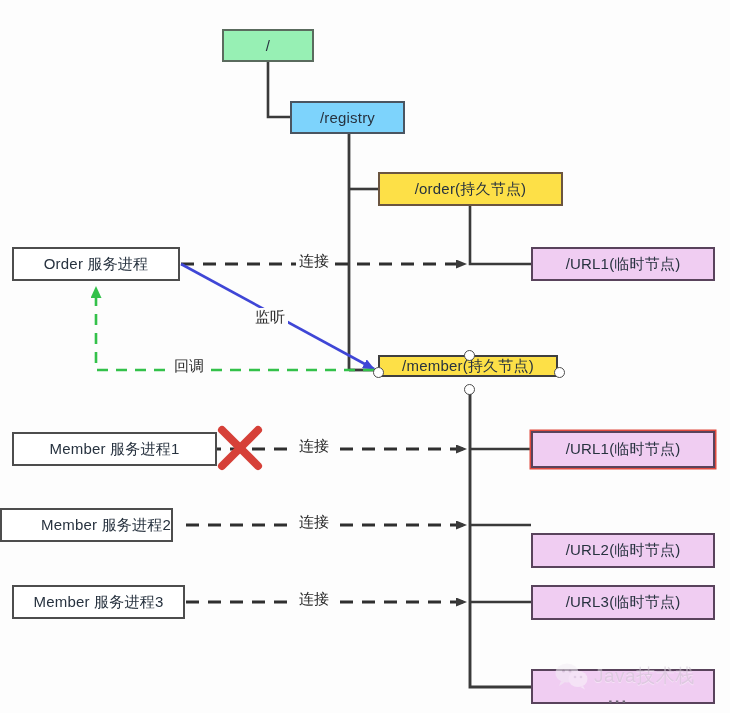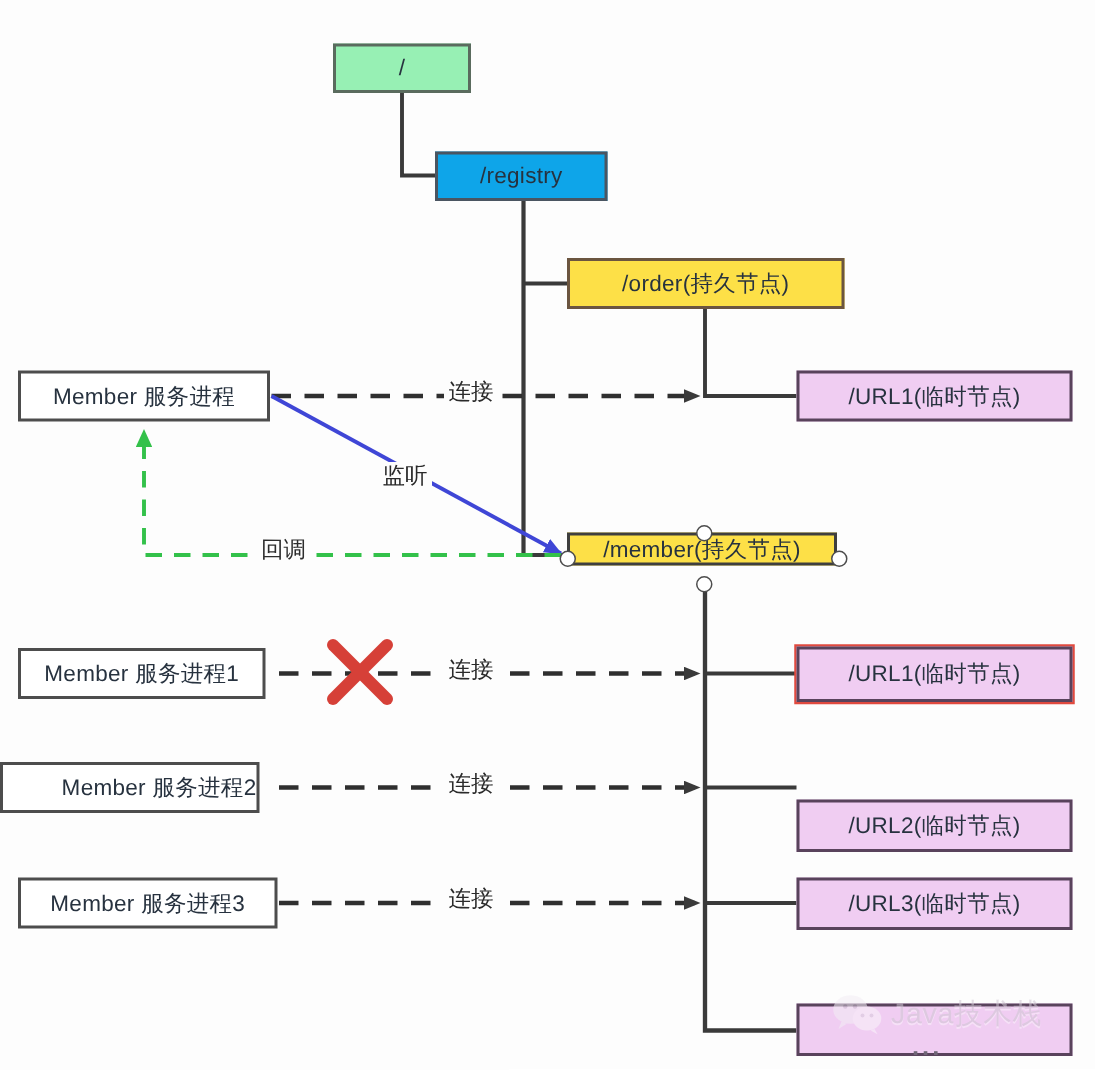--- a/index.html
+++ b/index.html
@@ -31,21 +31,21 @@
     align-items: center;
     justify-content: center;
     border: 2px solid #4d4d4d;
     font-size: 15px;
     color: #27323f;
     letter-spacing: .2px;
     white-space: nowrap;
     z-index: 3;
   }
   .node.root      { background: #97f0b4; border-color: #5a6b5e; }
-  .node.registry  { background: #0ea5e9; border-color: #4a5561; }
+  .node.registry  { background: #7dd3fc; border-color: #4a5561; }
   .node.persist   { background: #fde047; border-color: #6b5540; }
   .node.ephemeral { background: #f0cdf2; border-color: #59435c; }
   .node.plain     { background: #ffffff; border-color: #4d4d4d; }
   .node.selected  { border-color: #3f3f3f; }
 
   .edge-label {
     position: absolute;
     font-size: 15px;
     color: #2a2a2a;
     background: transparent;
@@ -190,24 +190,24 @@
   </div>
 
   <div class="node ephemeral" style="left:531px; top:585px; width:184px; height:35px;">
     <span>/URL3(临时节点)</span>
   </div>
 
   <div class="node ephemeral" style="left:531px; top:669px; width:184px; height:35px;"></div>
   <div class="dots" style="left:608px; top:688px;">...</div>
 
   <div class="node plain" style="left:12px; top:247px; width:168px; height:34px;">
-    <span>Member 服务进程</span>
-  </div>
-
-  <div class="node plain" style="left:12px; top:432px; width:165px; height:34px;">
+    <span>Order 服务进程</span>
+  </div>
+
+  <div class="node plain" style="left:12px; top:432px; width:205px; height:34px;">
     <span>Member 服务进程1</span>
   </div>
 
   <div class="node plain" style="left:0; top:508px; width:173px; height:34px;justify-content:flex-end;">
     <span>Member 服务进程2</span>
   </div>
 
   <div class="node plain" style="left:12px; top:585px; width:173px; height:34px;">
     <span>Member 服务进程3</span>
   </div>

